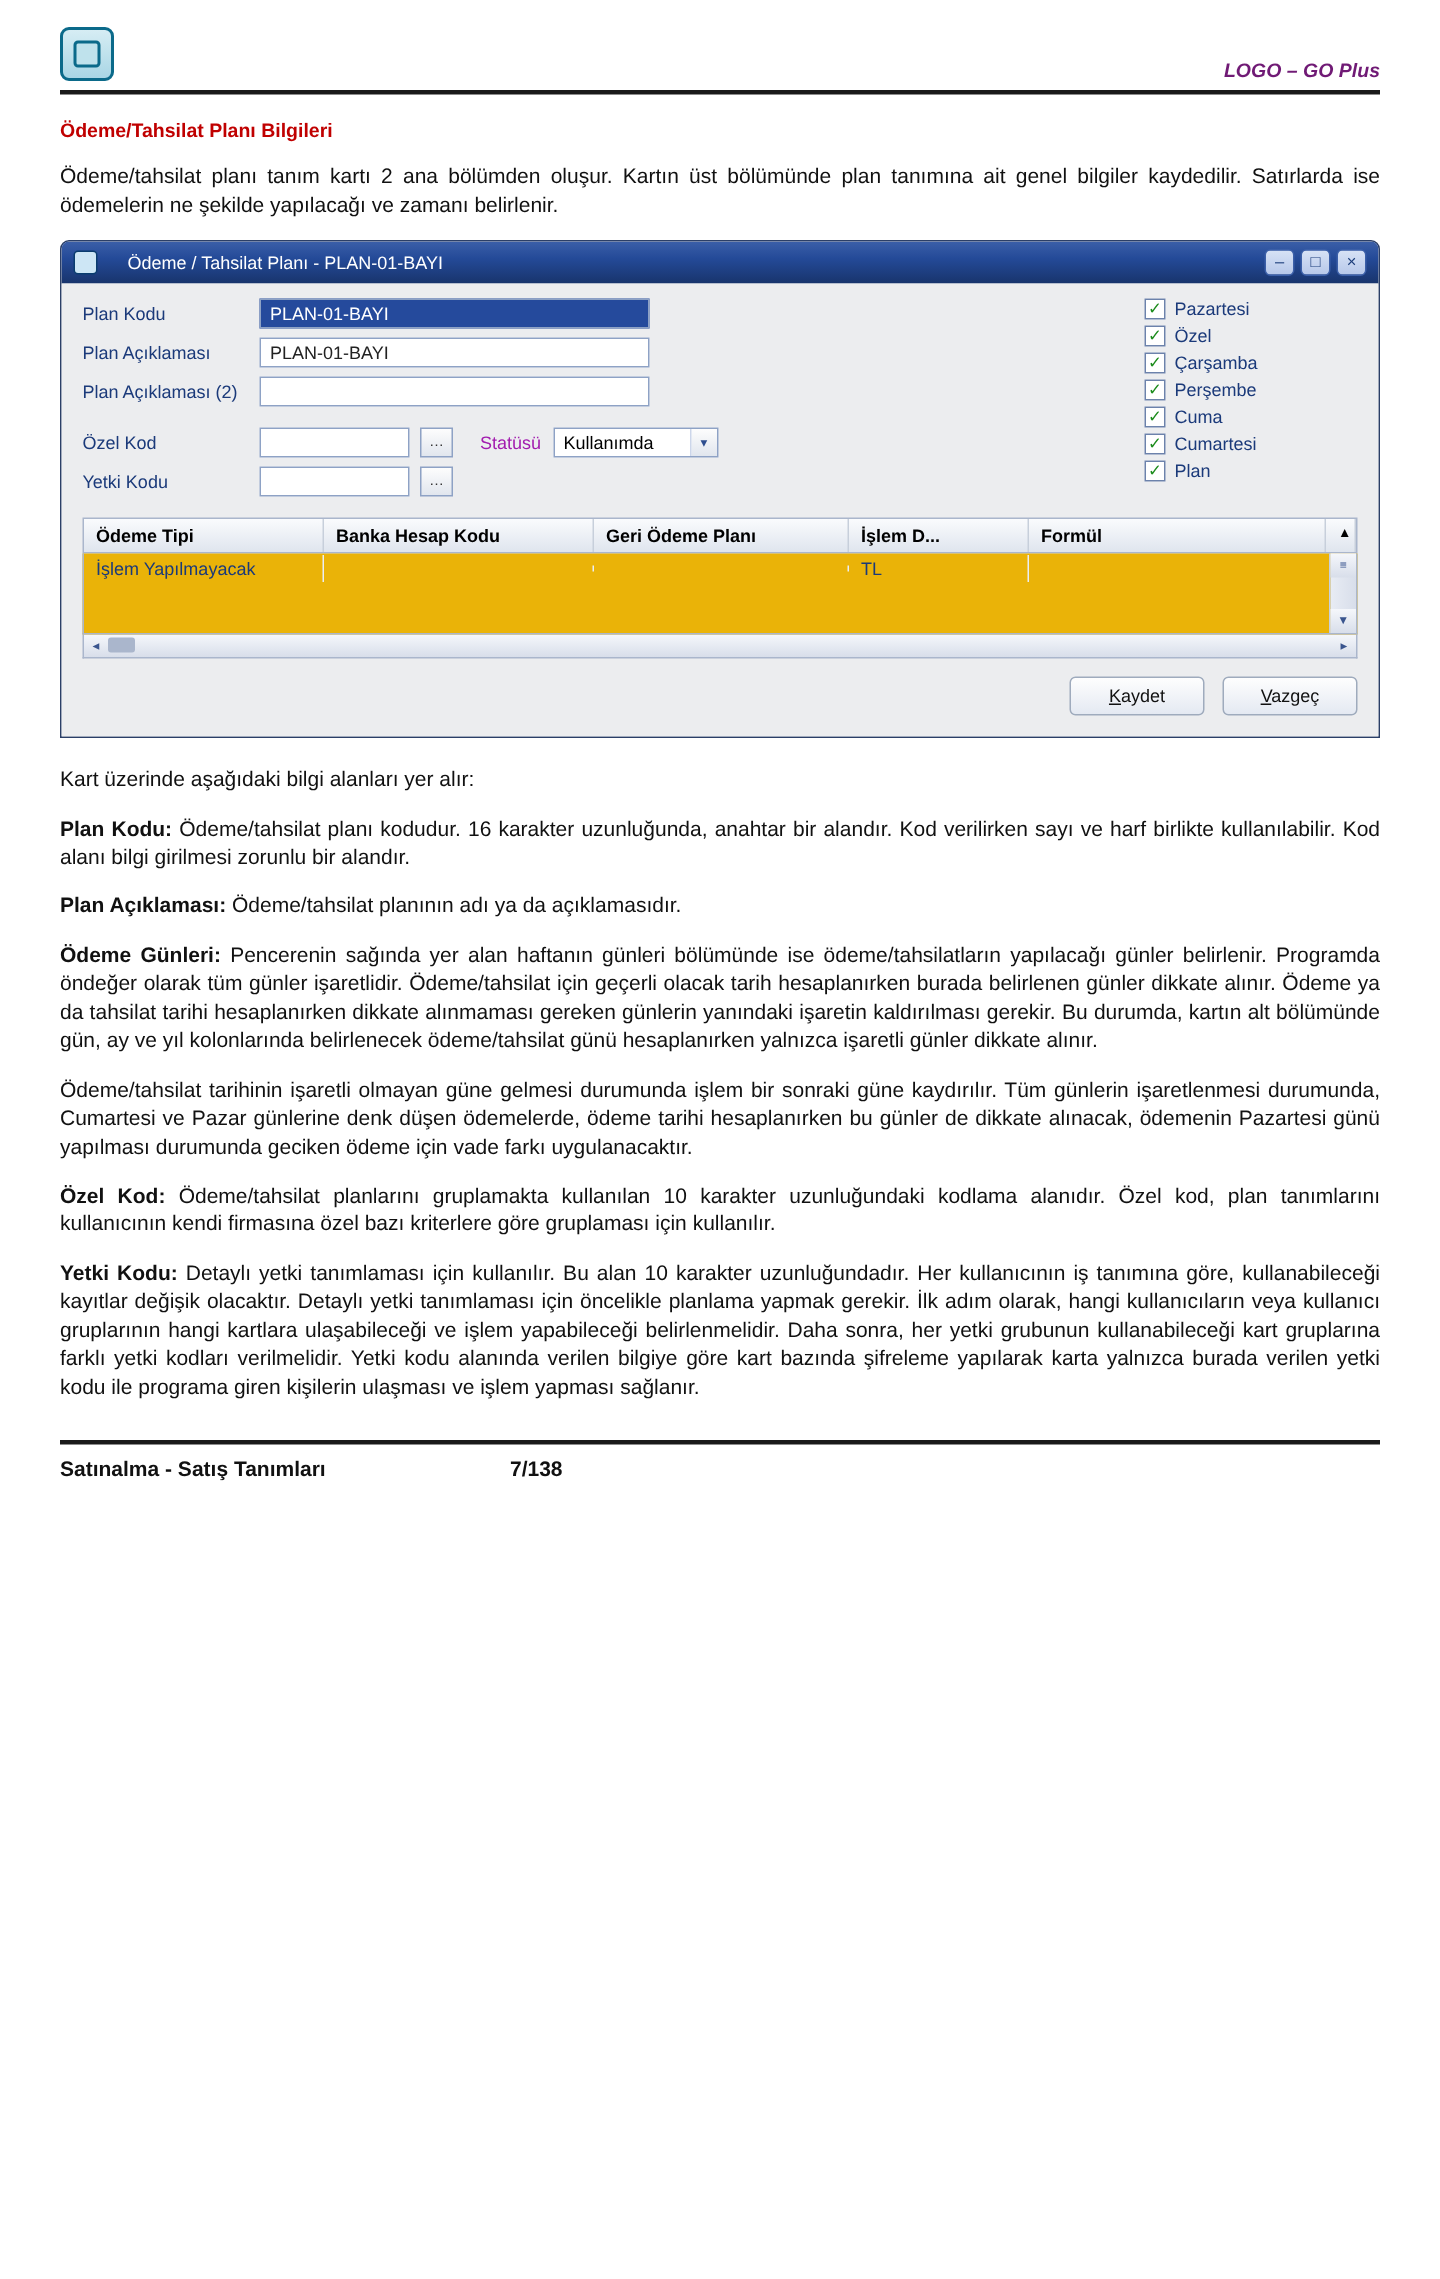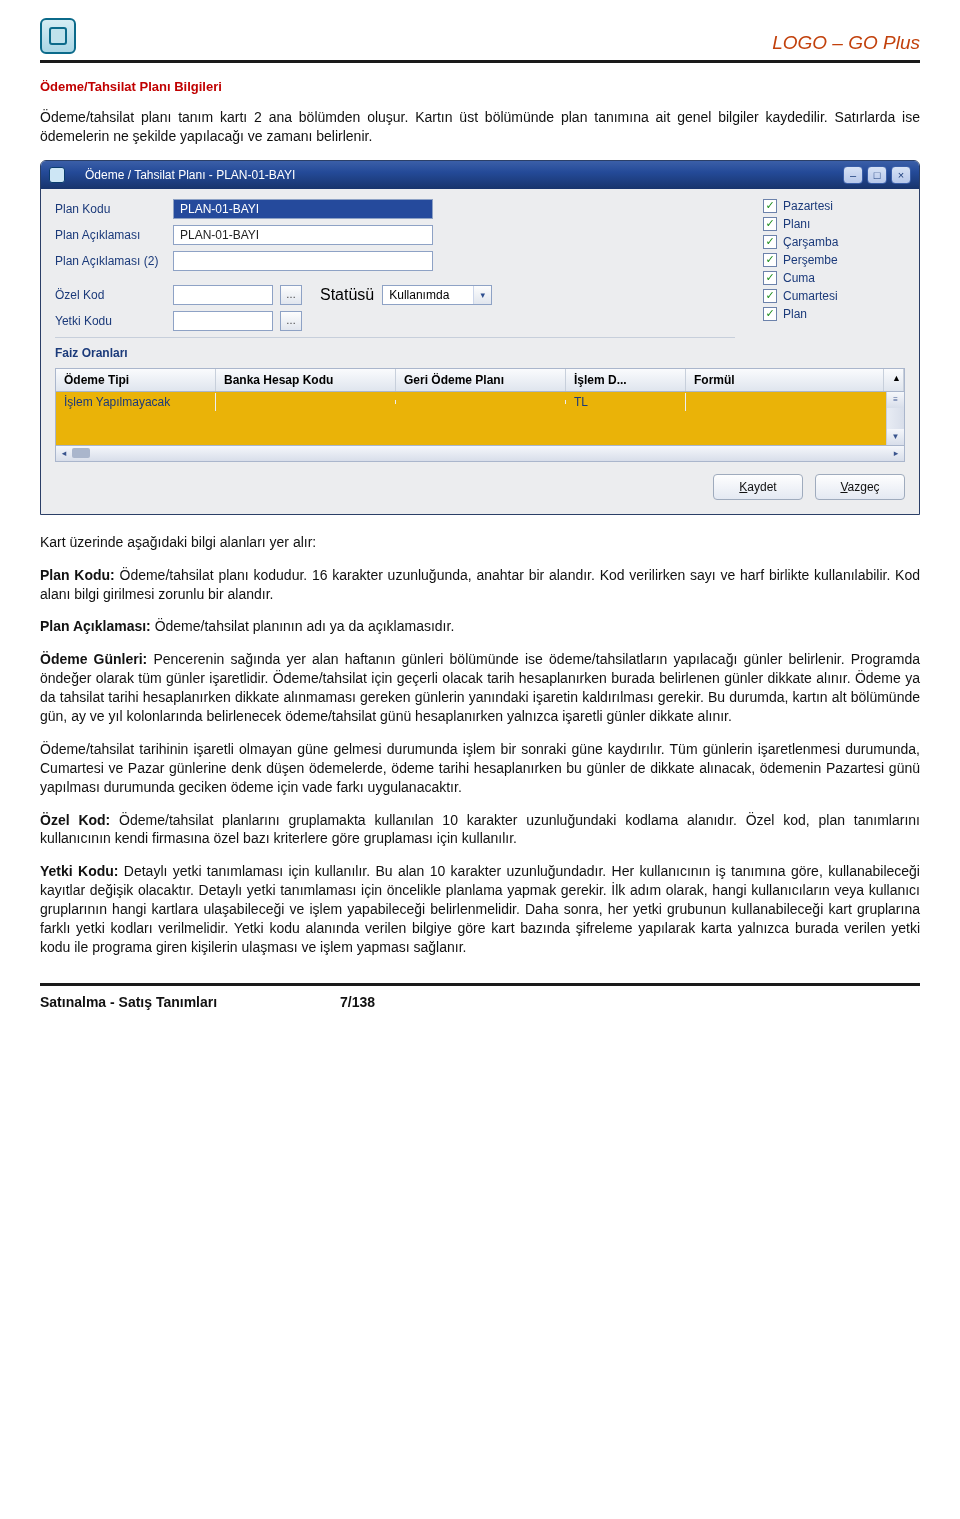--- a/index.html
+++ b/index.html
@@ -24,21 +24,21 @@
     width: 36px; height: 36px;
     border: 2px solid #0b6a8a;
     border-radius: 6px;
     display: flex; align-items: center; justify-content: center;
     background: linear-gradient(#d6edf4,#a9d6e5);
   }
   .logo-inner {
     width: 18px; height: 18px; border: 2px solid #0b6a8a; border-radius: 3px; background: #bfe2ec;
   }
   .brand {
-    font-weight: normal; font-style: italic; font-size: 19px; color: #c2410c;
+    font-weight: bold; font-style: italic; font-size: 13px; color: #701a75;
   }
   .doc-title {
     font-size: 13px; font-weight: bold; color: #c00000;
     margin-bottom: 14px;
   }
   .body-text, .body-text p { font-size: 14px; color:#111; line-height: 1.35; text-align: justify; }
   .body-text p { margin-bottom: 14px; }
   .body-text b { font-weight: bold; }
   .inline-b { display:inline; }
   .app-window {
@@ -72,21 +72,21 @@
   }
   .form-inner {
     background: #ecedef;
     padding: 10px 14px 14px 14px;
   }
   .form-top { display:flex; gap: 20px; }
   .form-left { flex: 1 1 auto; }
   .form-right { width: 150px; padding-left:8px; }
   .form-row { display:flex; align-items:center; margin-bottom:6px; gap:8px; }
   .form-label { color:#1b3a7a; width: 110px; font-size:12px; }
-  .form-label-solo { color:#000000; font-size:16px; }
+  .form-label-solo { color:#a21caf; font-size:12px; }
   .text-input {
     height: 20px; border:1px solid #8ea2c5; background:#fff; padding:0 6px;
     font-size:12px; color:#222;
   }
   .text-input.sel { background:#254a9c; color:#fff; }
   .w-260 { width: 260px; }
   .w-130 { width: 130px; }
   .w-100 { width: 100px; }
   .lookup-btn {
     width: 22px; height:20px; border:1px solid #8ea2c5; background:linear-gradient(#fdfdfd,#e1e6ee);
@@ -212,31 +212,30 @@
             <span>Kullanımda</span>
             <span class="caret">▾</span>
           </div>
         </div>
         <div class="form-row">
           <span class="form-label">Yetki Kodu</span>
           <input class="text-input w-100" value="" style="">
           <div class="lookup-btn">…</div>
         </div>
 
-        <div class="section-h">Faiz Oranları</div>
       </div>
 
       <div class="form-right">
         <div class="day-row">
             <span class="chk">✓</span>
             <span>Pazartesi</span>
           </div>
         <div class="day-row">
             <span class="chk">✓</span>
-            <span>Planı</span>
+            <span>Özel</span>
           </div>
         <div class="day-row">
             <span class="chk">✓</span>
             <span>Çarşamba</span>
           </div>
         <div class="day-row">
             <span class="chk">✓</span>
             <span>Perşembe</span>
           </div>
         <div class="day-row">

